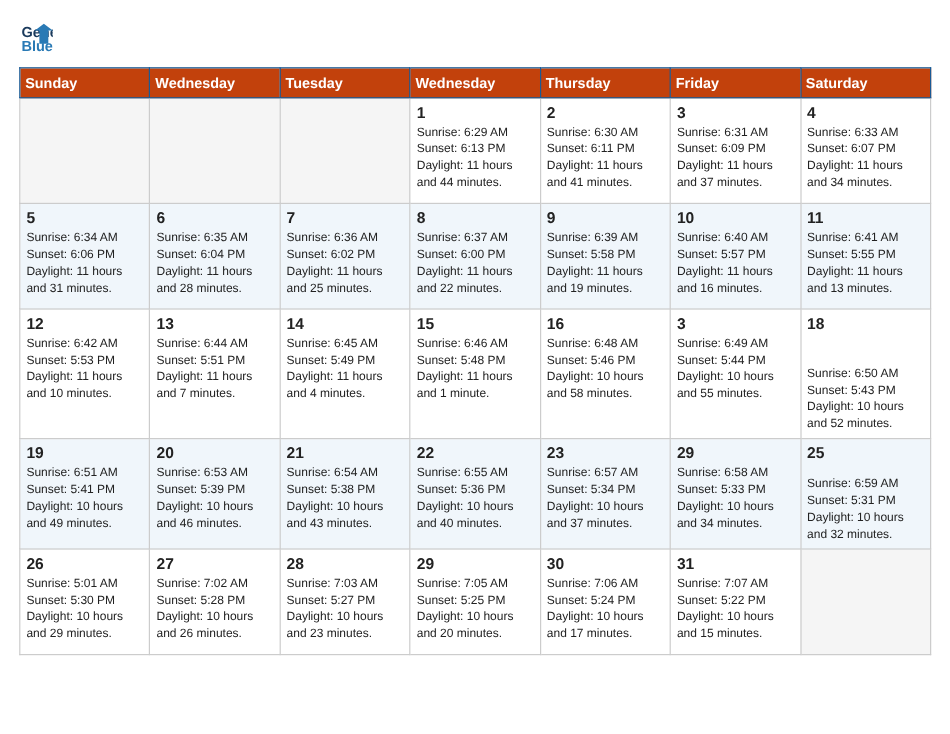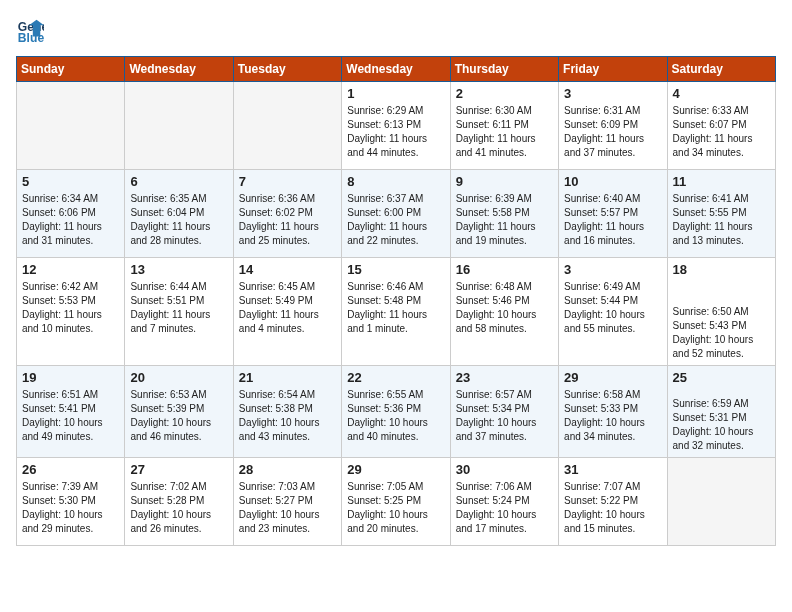--- a/index.html
+++ b/index.html
@@ -296,21 +296,21 @@
           <div class="day-number">25</div>
           <div class="day-info" style="white-space: pre-line; margin-top: 12px;">Sunrise: 6:59 AM
 Sunset: 5:31 PM
 Daylight: 10 hours
 and 32 minutes.</div>
         </td>
       </tr>
       <tr>
         <td>
           <div class="day-number">26</div>
-          <div class="day-info" style="white-space: pre-line;">Sunrise: 7:39 AM
+          <div class="day-info" style="white-space: pre-line;">Sunrise: 5:01 AM
 Sunset: 5:30 PM
 Daylight: 10 hours
 and 29 minutes.</div>
         </td>
         <td>
           <div class="day-number">27</div>
           <div class="day-info" style="white-space: pre-line;">Sunrise: 7:02 AM
 Sunset: 5:28 PM
 Daylight: 10 hours
 and 26 minutes.</div>

